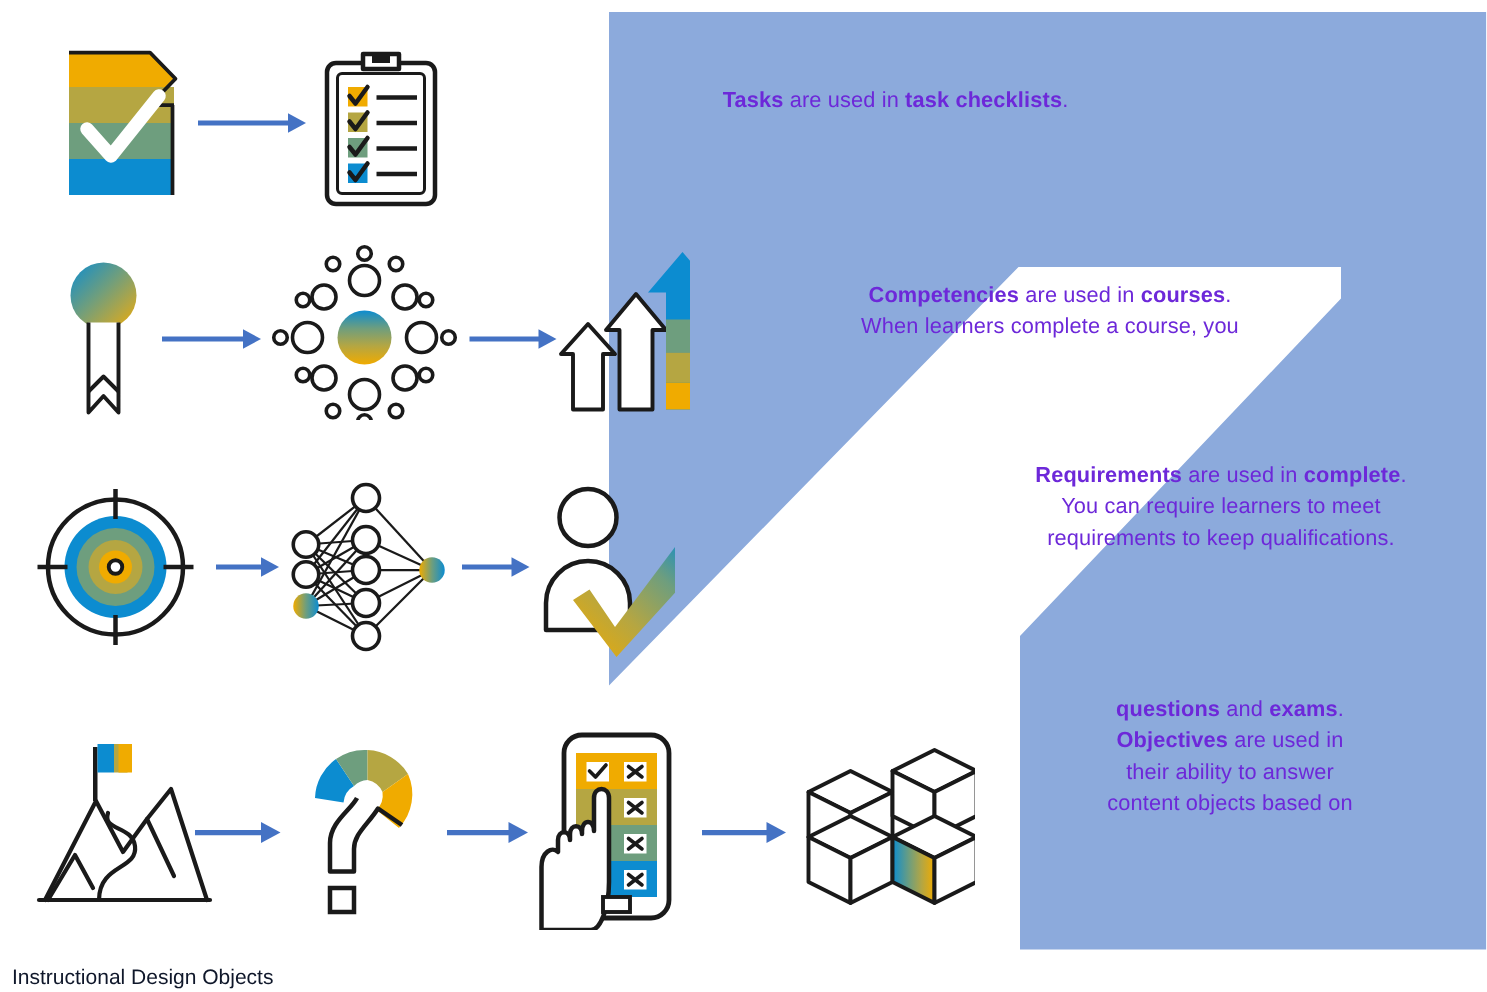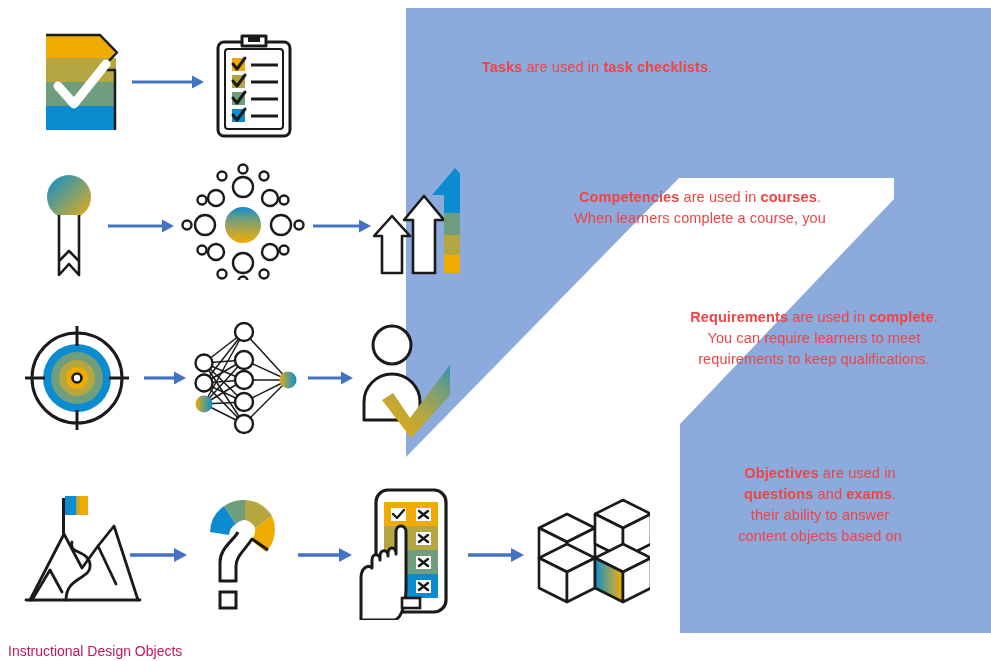--- a/index.html
+++ b/index.html
@@ -23,21 +23,21 @@
   #blue-panel {
     position: absolute;
     left: 0; top: 0;
     width: 991px; height: 661px;
     pointer-events: none;
   }
 
   
   .callout {
     position: absolute;
-    color: #ef4444;
+    color: #6d28d9;
     font-family: "Liberation Sans", sans-serif;
     font-size: 14.5px;
     line-height: 21px;
     text-align: center;
     letter-spacing: 0.1px;
   }
   .callout b { font-weight: 700; }
 
   #callout-tasks        { left: 452px; top: 57px;  width: 290px; }
   #callout-competencies { left: 548px; top: 187px; width: 304px; }
@@ -75,22 +75,22 @@
   <div class="callout" id="callout-competencies">
       <div><b>Competencies</b><span> are used in </span><b>courses</b><span>.</span></div>
       <div><span>When learners complete a course, you</span></div>
     </div>
   <div class="callout" id="callout-requirements">
       <div><b>Requirements</b><span> are used in </span><b>complete</b><span>.</span></div>
       <div><span>You can require learners to meet</span></div>
       <div><span>requirements to keep qualifications.</span></div>
     </div>
   <div class="callout" id="callout-objectives">
+      <div><b>questions</b><span> and </span><b>exams</b><span>.</span></div>
       <div><b>Objectives</b><span> are used in</span></div>
-      <div><b>questions</b><span> and </span><b>exams</b><span>.</span></div>
       <div><span>their ability to answer</span></div>
       <div><span>content objects based on</span></div>
     </div>
 
   <svg class="row" style="left:20px; top:20px;" width="300" height="130" viewBox="0 0 300 130">
 
     <g>
       <path d="M26,15 L80,15 L96,32 L80,49 L96,49 L96,110 L26,110 Z" fill="#F0AB00"></path>
       <rect x="26" y="38" width="70" height="24" fill="#B5A642"></rect>
       <rect x="26" y="62" width="70" height="24" fill="#6E9E7E"></rect>
@@ -378,15 +378,15 @@
       <polygon points="519,78 547,64 575,78 547,92"></polygon>
       <polygon points="519,78 519,108 547,122 547,92"></polygon>
       <polygon points="575,78 575,108 547,122 547,92"></polygon>
 
       <polygon points="575,78 603,64 631,78 603,92" fill="#FFFFFF"></polygon>
       <polygon points="575,78 575,108 603,122 603,92" fill="url(#gradCube)"></polygon>
       <polygon points="631,78 631,108 603,122 603,92" fill="#FFFFFF"></polygon>
     </g>
   </svg>
 
-  <div id="caption" style="color: #be185d;">Instructional Design Objects</div>
+  <div id="caption" style="color: #0f172a;">Instructional Design Objects</div>
 
 </div>
 
 </body></html>

